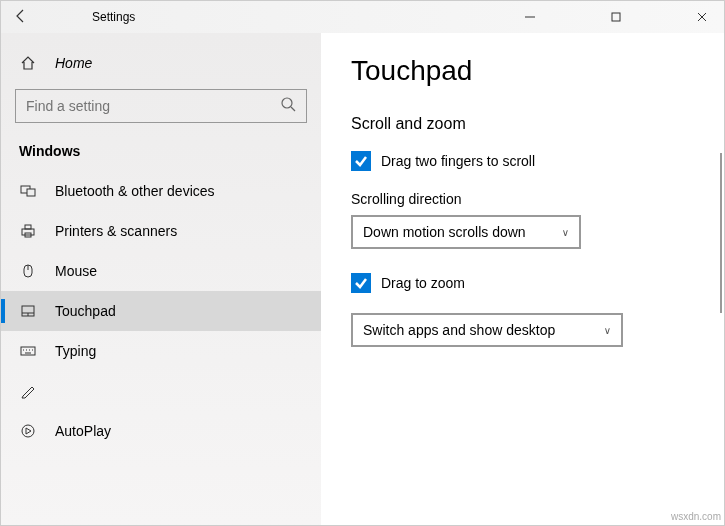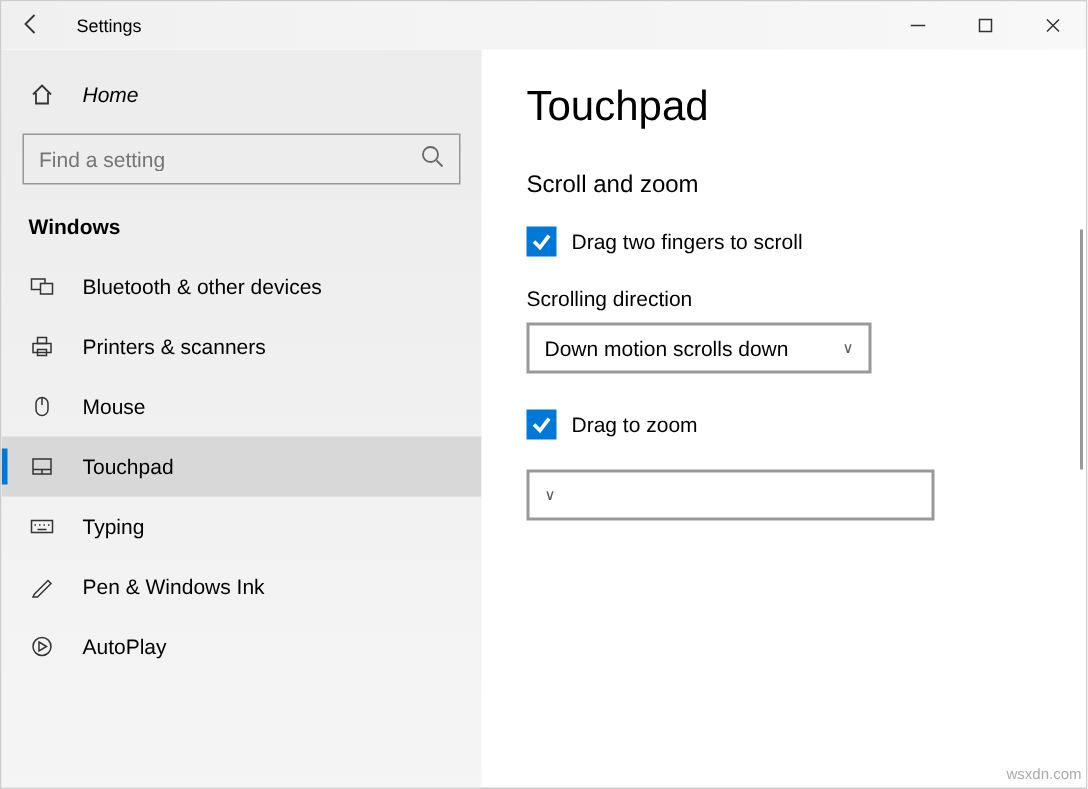--- a/index.html
+++ b/index.html
@@ -1,18 +1,18 @@
 <!DOCTYPE html>
 <html><head>
   <meta charset="utf-8">
   <style>
     * { box-sizing: border-box; margin: 0; padding: 0; font-family: "Segoe UI", sans-serif; }
     body { width: 725px; height: 526px; overflow: hidden; background: #fff; }
     .window { display: flex; flex-direction: column; height: 100%; border: 1px solid #ccc; }
-    .titlebar { display: flex; align-items: center; height: 32px; background: linear-gradient(to right, #f0f0f0, #f8f8f8); }
+    .titlebar { display: flex; align-items: center; height: 32px; background: linear-gradient(to right, #f0f0f0, #f8f8f8); gap: 41px; }
     .titlebar .back { width: 40px; text-align: center; font-size: 14px; cursor: default; }
     .titlebar .title { font-size: 12px; padding-left: 10px; flex: 0 0 auto; }
     .titlebar .spacer { flex: 1; }
     .win-btn { width: 45px; height: 32px; display: flex; align-items: center; justify-content: center; font-size: 12px; }
     .win-btn svg { width: 10px; height: 10px; }
     .body { display: flex; flex: 1; overflow: hidden; }
     .sidebar { width: 320px; background: linear-gradient(to bottom, #edecec, #f6f5f5); padding: 12px 0 0 0; display: flex; flex-direction: column; overflow: hidden; }
     .home-row { display: flex; align-items: center; padding: 10px 18px; font-size: 14px; cursor: default; font-style: italic; }
     .home-row .icon { width: 18px; display:flex; justify-content:center; margin-right: 18px; }
     .searchbox { margin: 8px 14px 14px 14px; height: 34px; border: 1px solid #989898; background: transparent; display: flex; align-items: center; padding: 0 10px; }
@@ -140,21 +140,20 @@
         </span>
         <span>Typing</span>
       </div>
 
       <div class="nav-item">
         <span class="icon">
           <svg width="16" height="16" viewBox="0 0 16 16">
               <path d="M3 13 L12 4 L14 6 L5 15 L2 15 Z" stroke="#333" fill="none"></path>
             </svg>
         </span>
-        <span>Pen &amp; Windows Ink</span>
       </div>
 
       <div class="nav-item">
         <span class="icon">
           <svg width="16" height="16" viewBox="0 0 16 16">
               <circle cx="8" cy="8" r="6" stroke="#333" fill="none"></circle>
               <path d="M6 5 L11 8 L6 11 Z" stroke="#333" fill="none"></path>
             </svg>
         </span>
         <span>AutoPlay</span>
@@ -186,20 +185,21 @@
         <span class="checkbox">
           <svg viewBox="0 0 14 14">
               <path d="M2 7 L6 11 L12 3"></path>
             </svg>
         </span>
         <span>Drag to zoom</span>
       </div>
 
 
       <div class="dropdown wide">
+        <span>Switch apps and show desktop</span>
         <span class="chev">∨</span>
       </div>
 
       <div class="vscroll"></div>
     </div>
 
   </div>
 </div>
 
 <div class="watermark">wsxdn.com</div>

